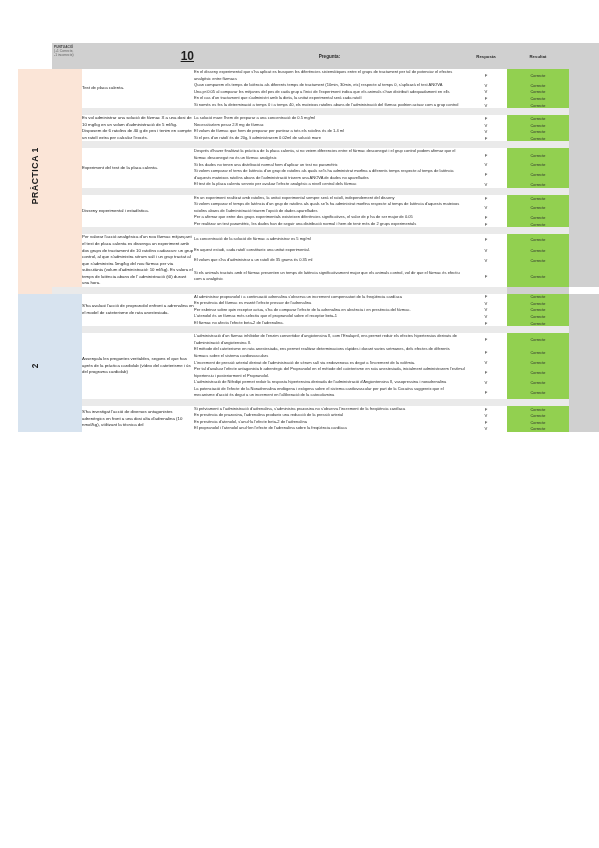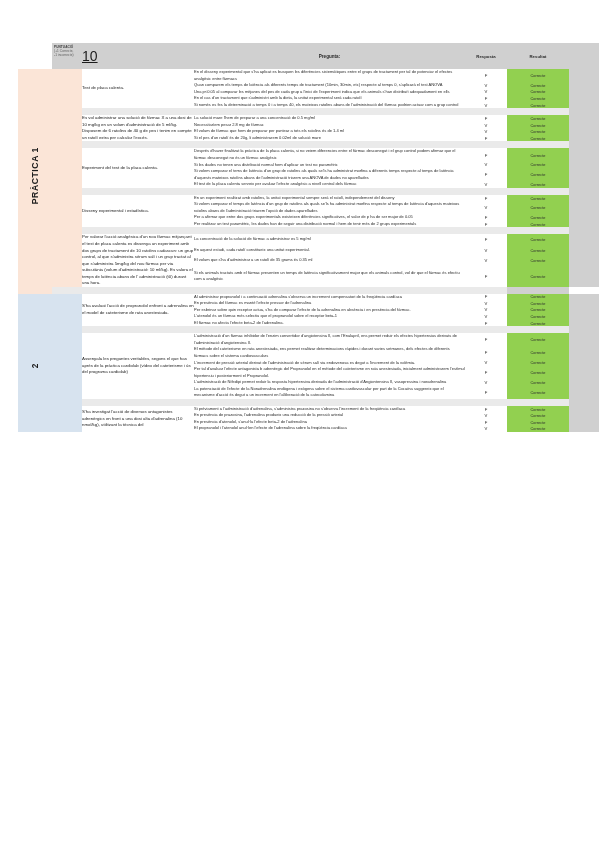--- a/index.html
+++ b/index.html
@@ -43,22 +43,22 @@
   
   .hdr td { background: #d0d0d0; height: 26px; }
   .hdr .hpunt {
     font-size: 3.1px; line-height: 1.32;
     color: #3b3b3b; font-weight: bold;
     padding: 2px 1px 2px 2px; text-align: left;
     vertical-align: top; letter-spacing: .1px;
   }
   .hdr .hpunt .p2, .hdr .hpunt .p3 { font-weight: normal; color:#585858; }
   .hdr .hten {
-    font-size: 14px; font-weight: normal; color: #1c1c1c;
-    text-align: left; text-decoration: underline;
+    font-size: 12px; font-weight: bold; color: #1c1c1c;
+    text-align: right; text-decoration: underline;
   }
   .hdr .hq {
     font-size: 4.6px; font-weight: bold; color: #2a2a2a; text-align: center;
   }
   .hdr .hr {
     font-size: 4.3px; font-weight: bold; color: #2a2a2a; text-align: center;
   }
   .hdr .hpadcell { background:#d0d0d0; }
   .hdr .hleft { background:#ffffff; }
 

